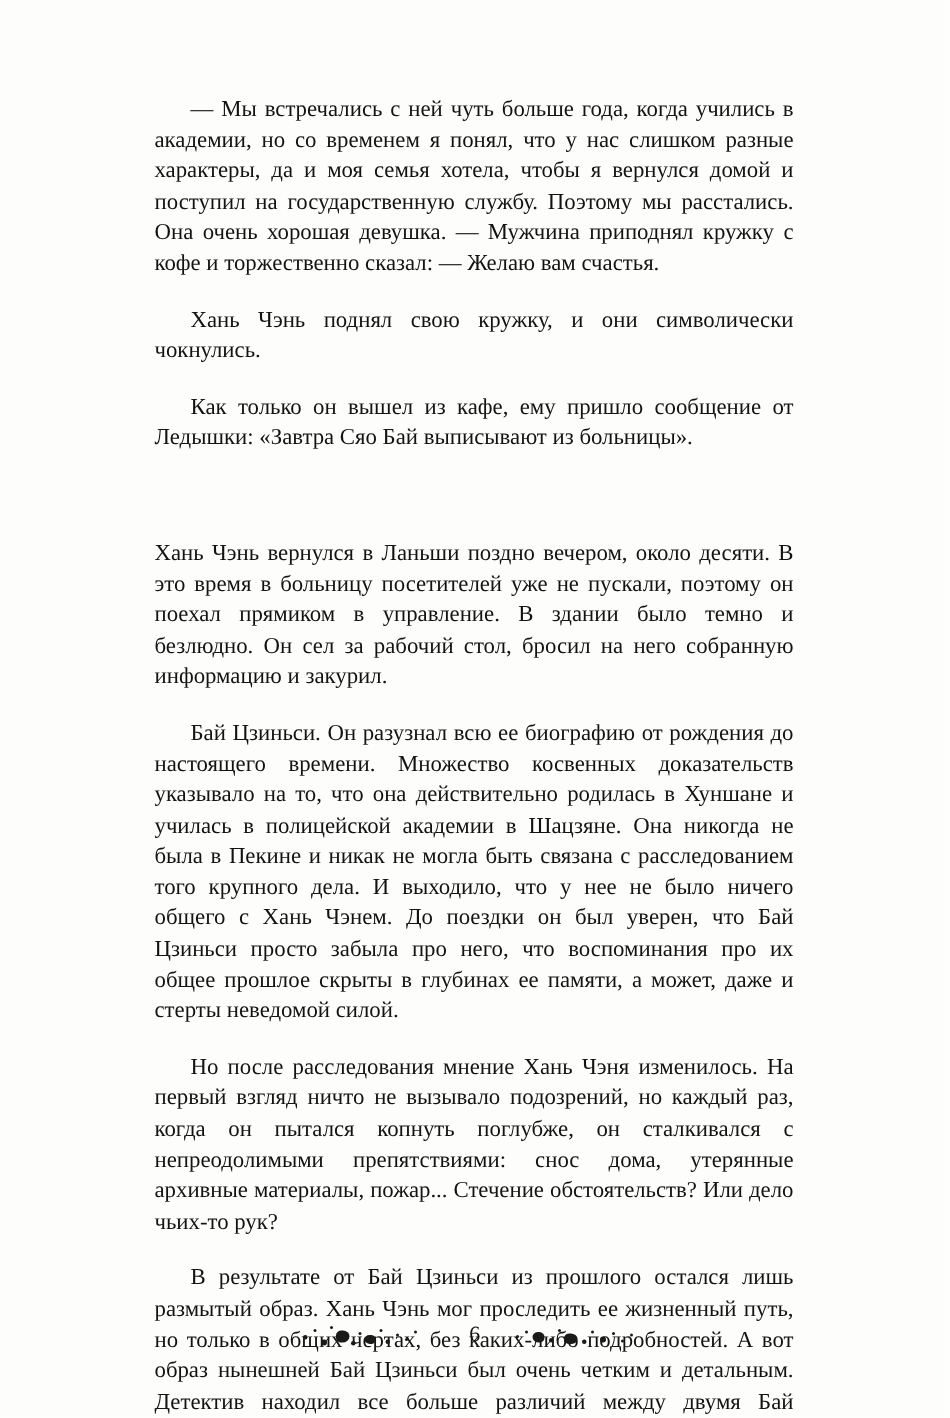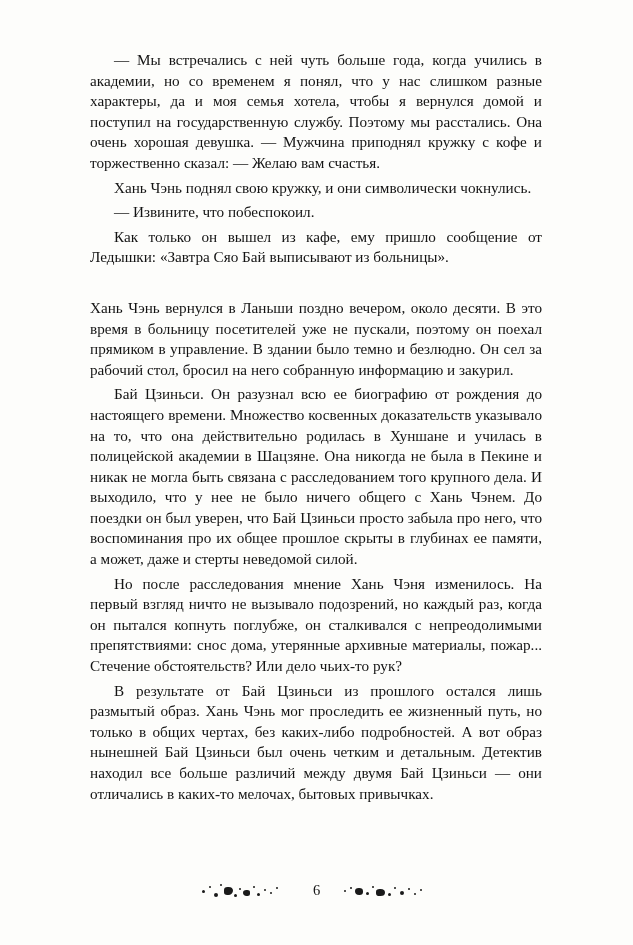--- a/index.html
+++ b/index.html
@@ -23,21 +23,21 @@
     height: 945px;
     background: #fdfdfb;
   }
   #text-column {
     position: absolute;
     left: 86px;
     top: 46px;
     width: 460px;
   }
   .para {
-    margin: 4px;
+    margin: 17px;
     font-size: 15.2px;
     line-height: 20.6px;
     text-align: justify;
     text-justify: inter-word;
     hyphens: manual;
     color: #131313;
   }
   .para.indent {
     text-indent: 24px;
   }
@@ -89,21 +89,20 @@
 </head>
 <body>
 
 <div id="page">
 
   <div id="text-column">
 
     <div>
       <p class="para indent">— Мы встречались с ней чуть больше года, когда учились в академии, но со временем я понял, что у нас слишком разные характеры, да и моя семья хотела, чтобы я вернулся домой и поступил на государственную службу. Поэтому мы расстались. Она очень хорошая девушка. — Мужчина приподнял кружку с кофе и торжественно сказал: — Желаю вам счастья.</p>
       <p class="para indent">Хань Чэнь поднял свою кружку, и они символически чокнулись.</p>
-      <p class="para indent">— Извините, что побеспокоил.</p>
       <p class="para indent">Как только он вышел из кафе, ему пришло сообщение от Ледышки: «Завтра Сяо Бай выписывают из больницы».</p>
     </div>
 
     <div class="block-gap"></div>
 
     <div>
       <p class="para">Хань Чэнь вернулся в Ланьши поздно вечером, около десяти. В это время в больницу посетителей уже не пускали, поэтому он поехал прямиком в управление. В здании было темно и безлюдно. Он сел за рабочий стол, бросил на него собранную информацию и закурил.</p>
       <p class="para indent">Бай Цзиньси. Он разузнал всю ее биографию от рождения до настоящего времени. Множество косвенных доказательств указывало на то, что она действительно родилась в Хуншане и училась в полицейской академии в Шацзяне. Она никогда не была в Пекине и никак не могла быть связана с расследованием того крупного дела. И выходило, что у нее не было ничего общего с Хань Чэнем. До поездки он был уверен, что Бай Цзиньси просто забыла про него, что воспоминания про их общее прошлое скрыты в глубинах ее памяти, а может, даже и стерты неведомой силой.</p>
       <p class="para indent">Но после расследования мнение Хань Чэня изменилось. На первый взгляд ничто не вызывало подозрений, но каждый раз, когда он пытался копнуть поглубже, он сталкивался с непреодолимыми препятствиями: снос дома, утерянные архивные материалы, пожар... Стечение обстоятельств? Или дело чьих-то рук?</p>
       <p class="para indent">В результате от Бай Цзиньси из прошлого остался лишь размытый образ. Хань Чэнь мог проследить ее жизненный путь, но только в общих чертах, без каких-либо подробностей. А вот образ нынешней Бай Цзиньси был очень четким и детальным. Детектив находил все больше различий между двумя Бай Цзиньси — они отличались в каких-то мелочах, бытовых привычках.</p>

